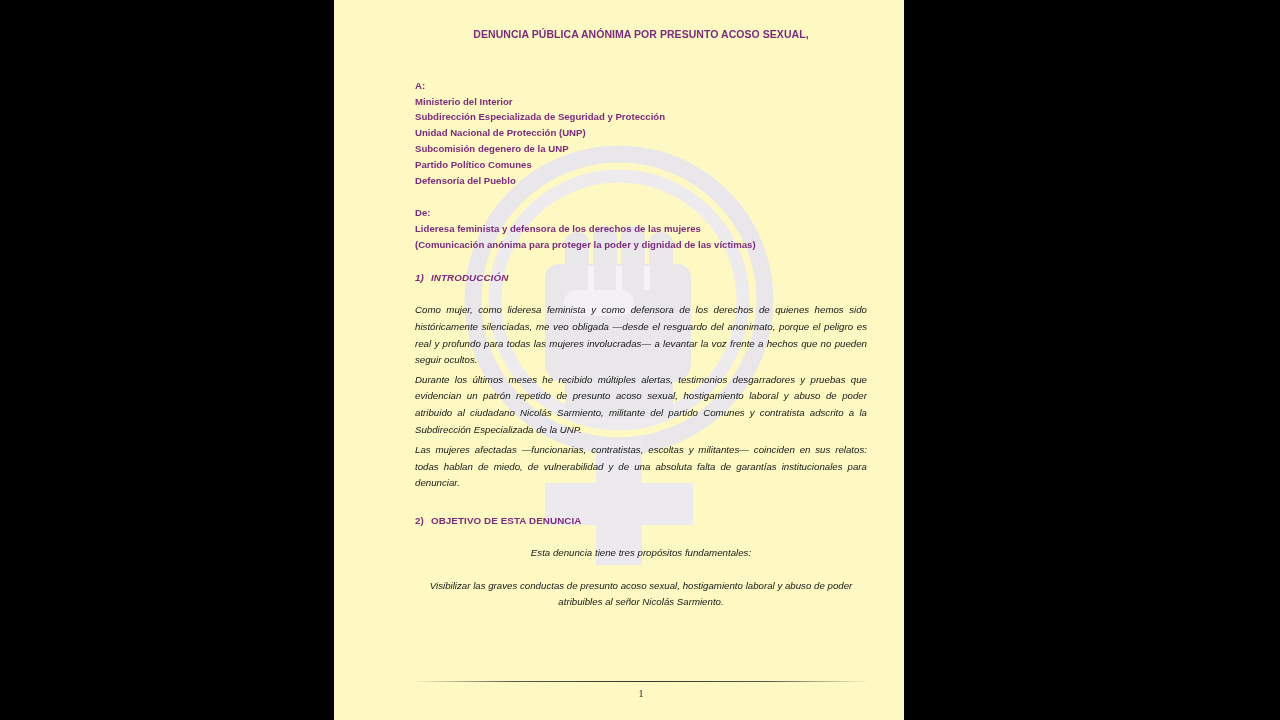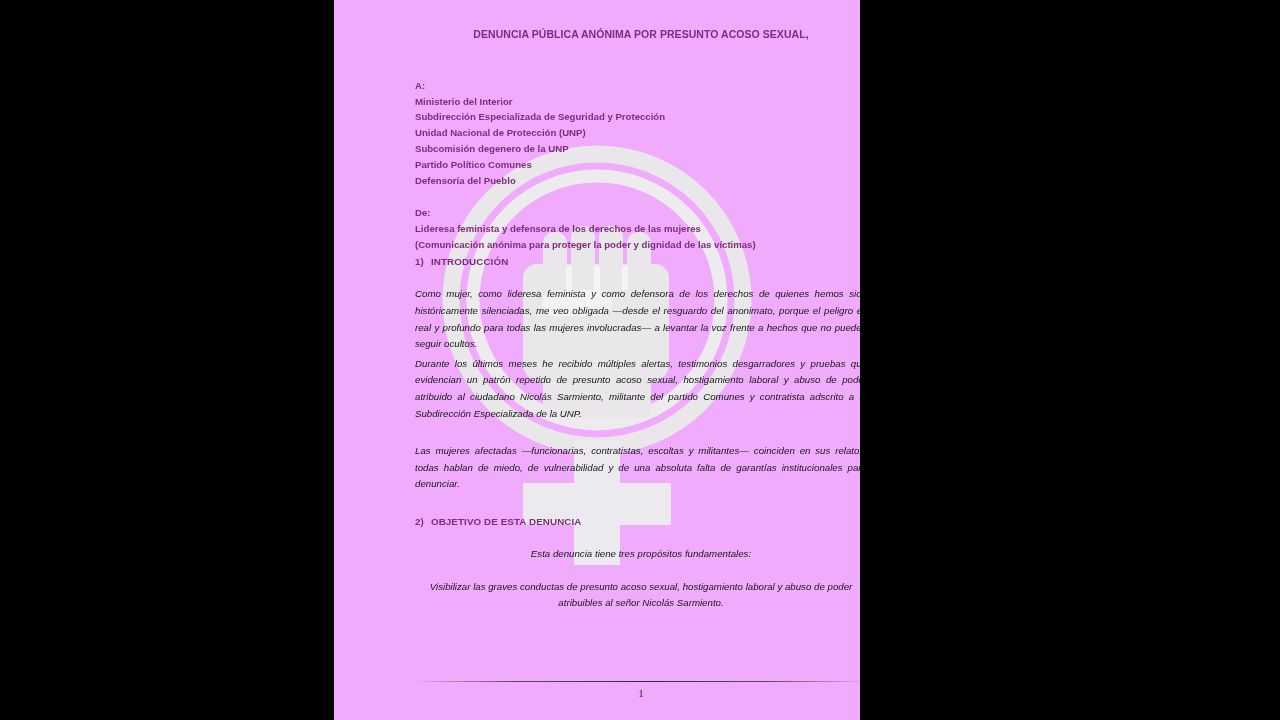--- a/index.html
+++ b/index.html
@@ -19,23 +19,23 @@
     width: 1280px;
     height: 720px;
     background: #000000;
   }
 
   
   #page {
     position: absolute;
     left: 334px;
     top: 0px;
-    width: 526px;
-    height: 720px;
-    background: #f0abfc;
+    width: 570px;
+    height: 720px;
+    background: #fef9c3;
     overflow: hidden;
   }
 
   
   #watermark {
     position: absolute;
     left: 50%;
     top: 140px;
     transform: translateX(-50%);
     width: 320px;
@@ -85,36 +85,36 @@
 
   .section-heading {
     color: #7c2c7d;
     font-weight: bold;
     font-size: 9.8px;
     line-height: 14px;
     margin: 0;
     letter-spacing: 0.1px;
   }
   .section-heading .num { margin-right: 7px; }
-  #sec1-heading { margin-top: 3px; }
+  #sec1-heading { margin-top: 19px; font-style: italic; }
   #sec2-heading { margin-top: 22px; }
 
   .body-para {
     color: #161616;
     font-size: 9.7px;
     line-height: 16.6px;
     text-align: justify;
     margin: 0;
     -webkit-hyphens: none;
     hyphens: none;
     font-style: italic;
   }
   #para-1 { margin-top: 17px; }
   #para-2 { margin-top: 3px; }
-  #para-3 { margin-top: 21px; }
+  #para-3 { margin-top: 4px; }
   #para-4 { margin-top: 17px; text-align: center; }
   #para-5 { margin-top: 16px; text-align: center; }
 
   
   #footer {
     position: absolute;
     left: 81px;
     width: 452px;
     top: 681px;
     z-index: 2;

